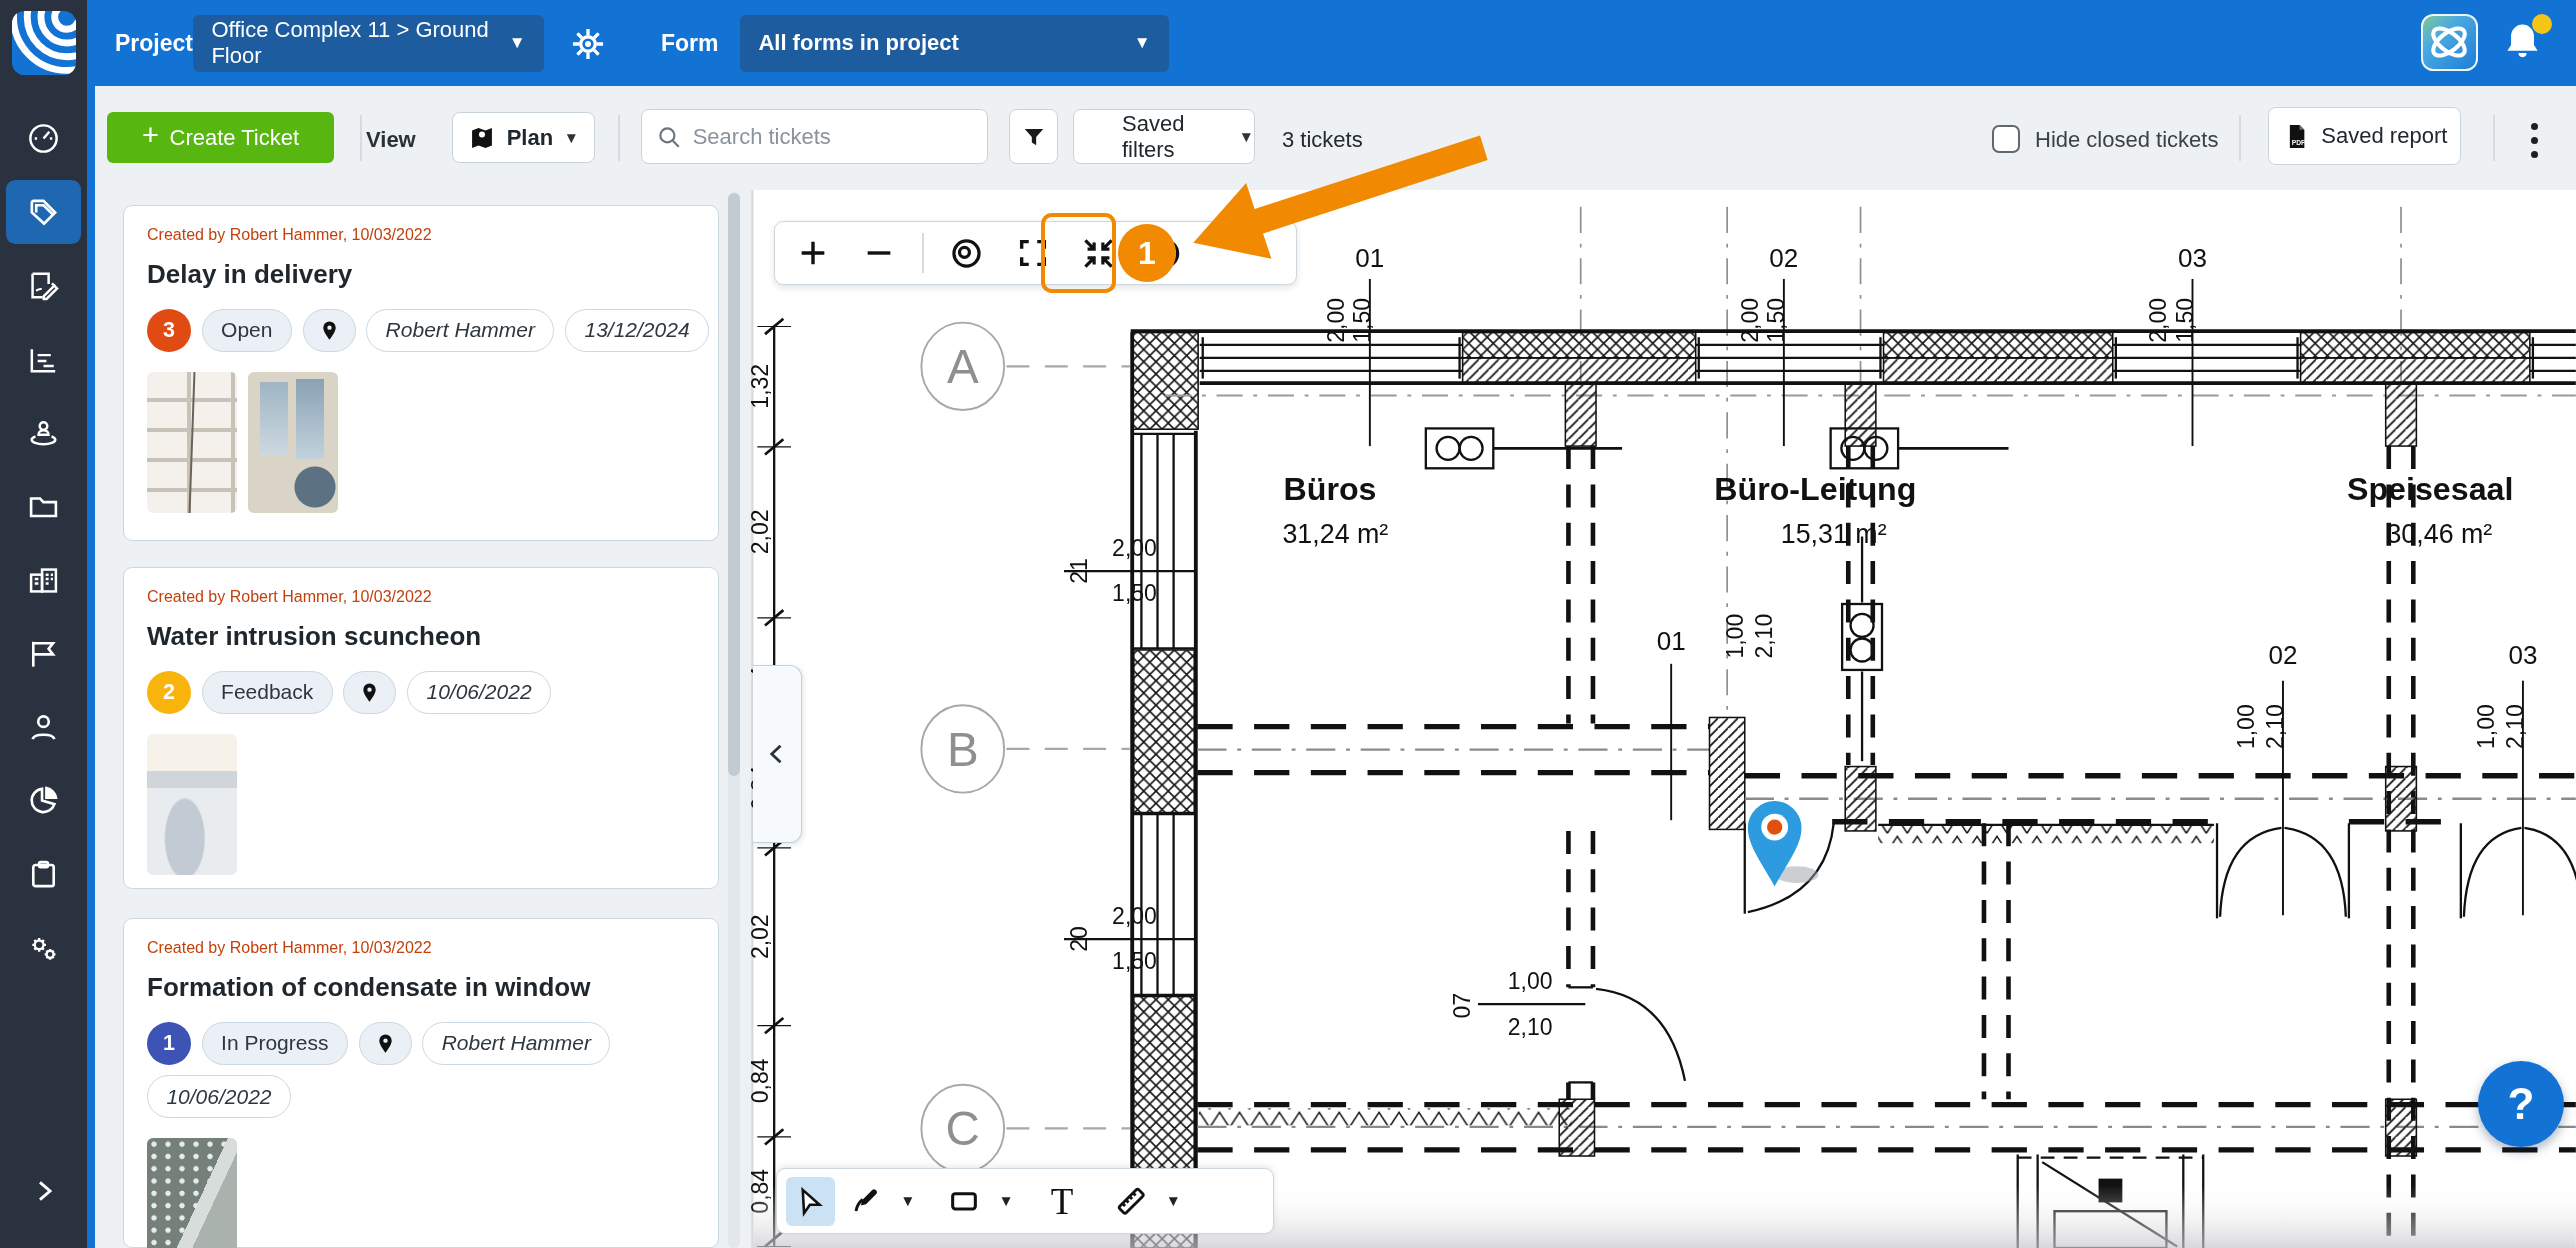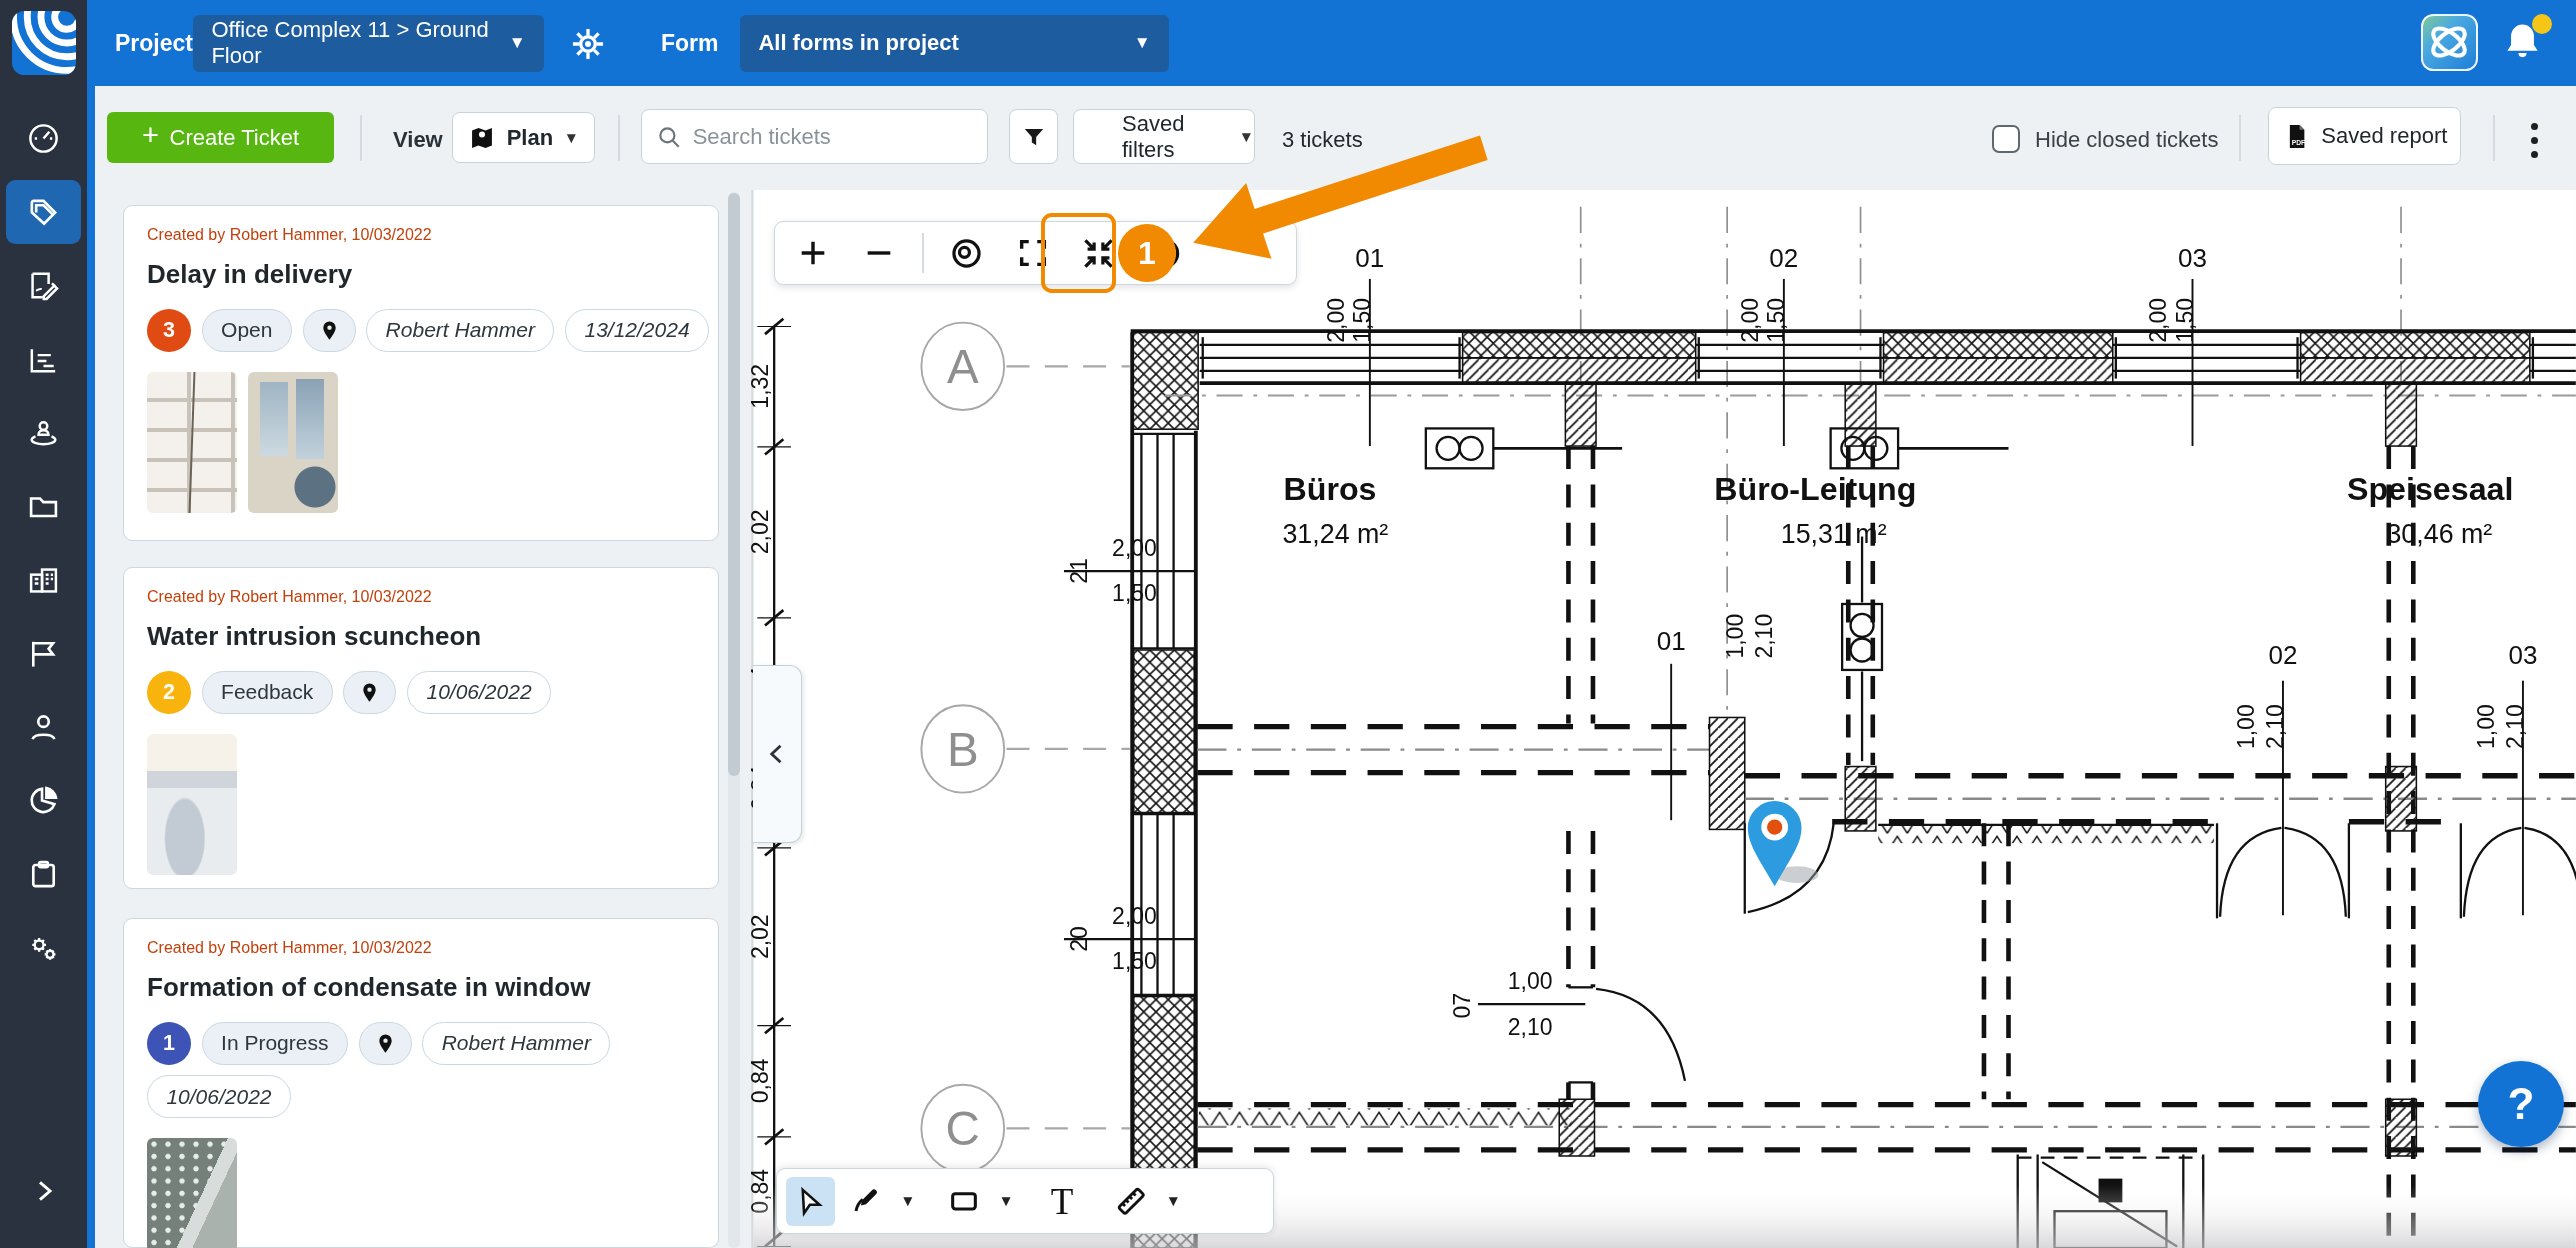--- a/index.html
+++ b/index.html
@@ -252,21 +252,21 @@
         <path d="M9 5.5l7.5 6.5L9 18.5" fill="none" stroke="#fff" stroke-width="2.2"></path>
       </svg>
   </div>
 </div>
 
 <div class="btn-green">
   <span class="plus">+</span>
   <span>Create Ticket</span>
 </div>
 <div class="tb-divider" style="left:360px;"></div>
-<div class="tb-label" style="left:393px;">View</div>
+<div class="tb-label" style="left:366px;">View</div>
 <div class="btn-white" style="left:452px; top:112px; width:143px; height:51px; font-weight:bold;">
   <svg width="28" height="28" viewBox="0 0 24 24">
       <g fill="#111">
         <path d="M9 3.5L3.5 5.5v15L9 18.5l6 2 5.5-2v-15l-5.5 2z"></path>
         <circle cx="12" cy="9" r="2.6" fill="#fff"></circle>
         <path d="M12 7l0 0"></path>
       </g>
     </svg>
   <span>Plan</span>
   <span class="caret-sm">▼</span>

